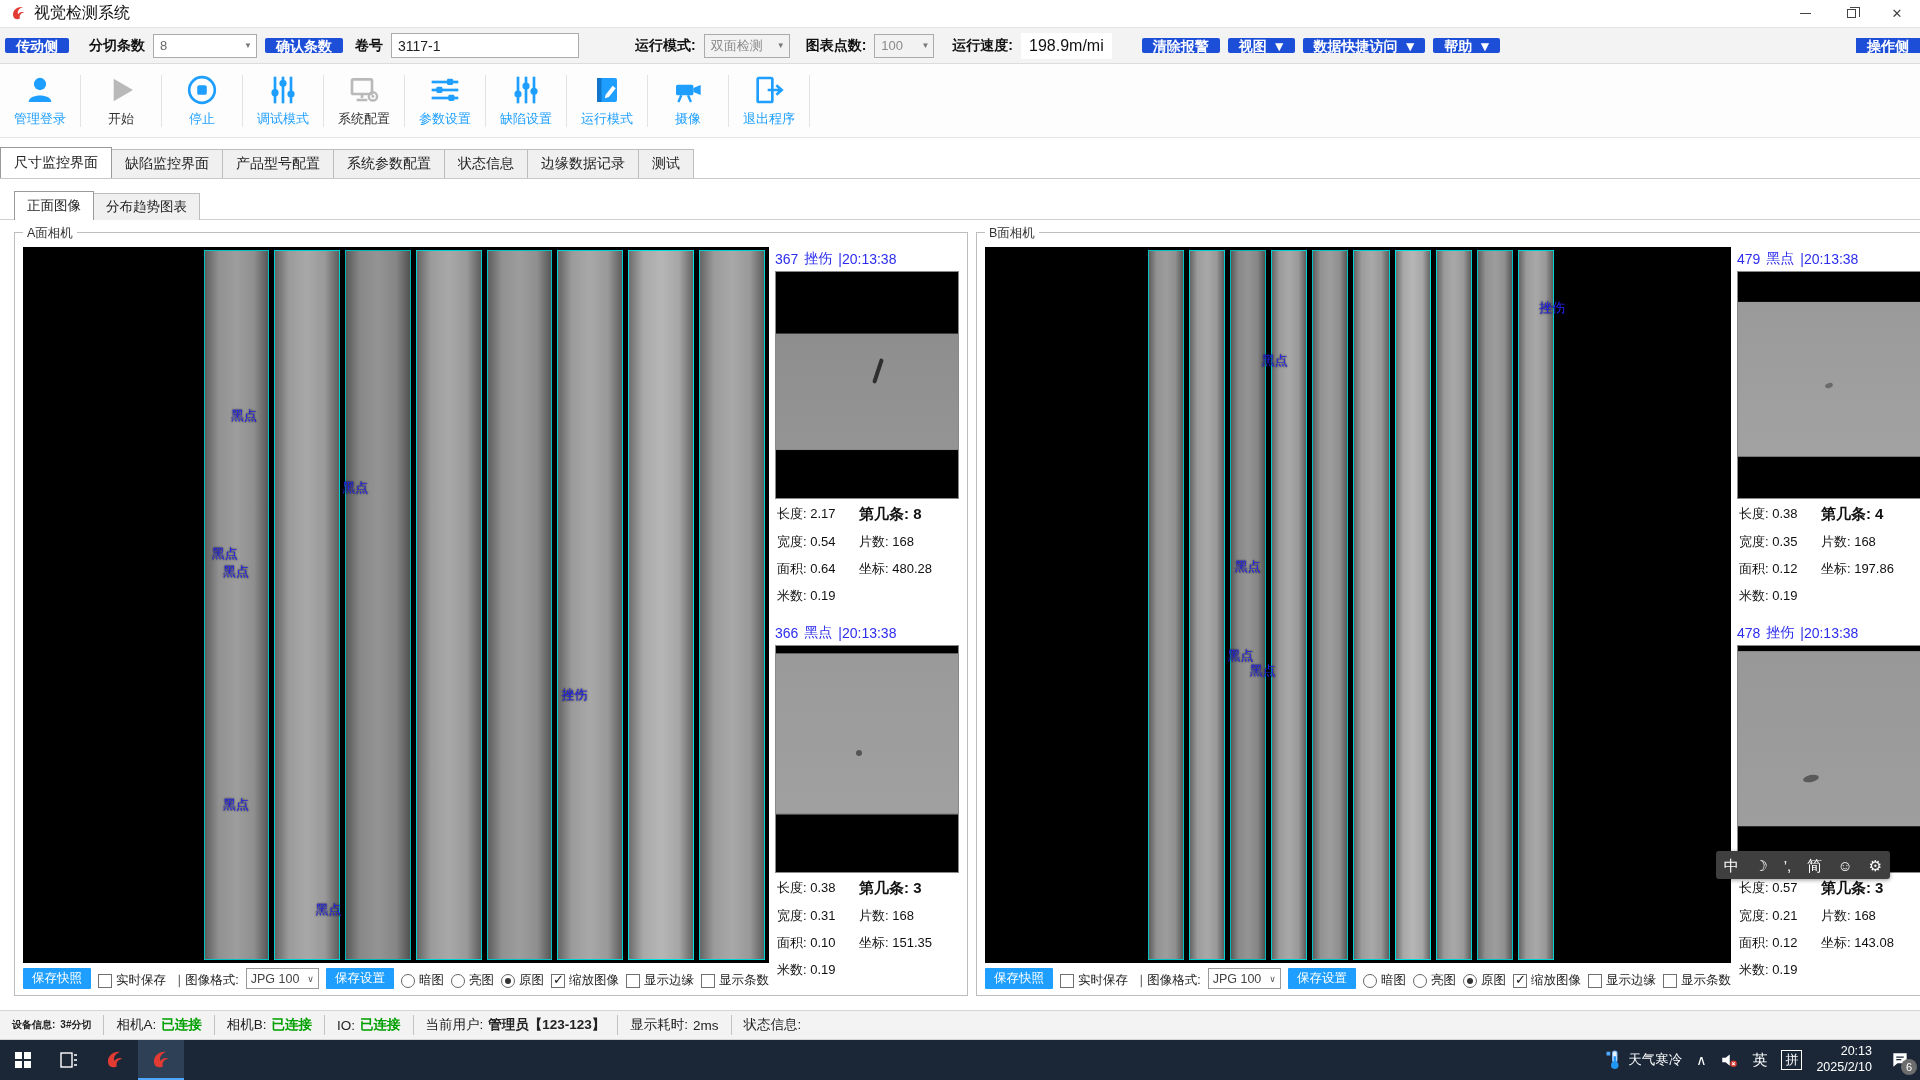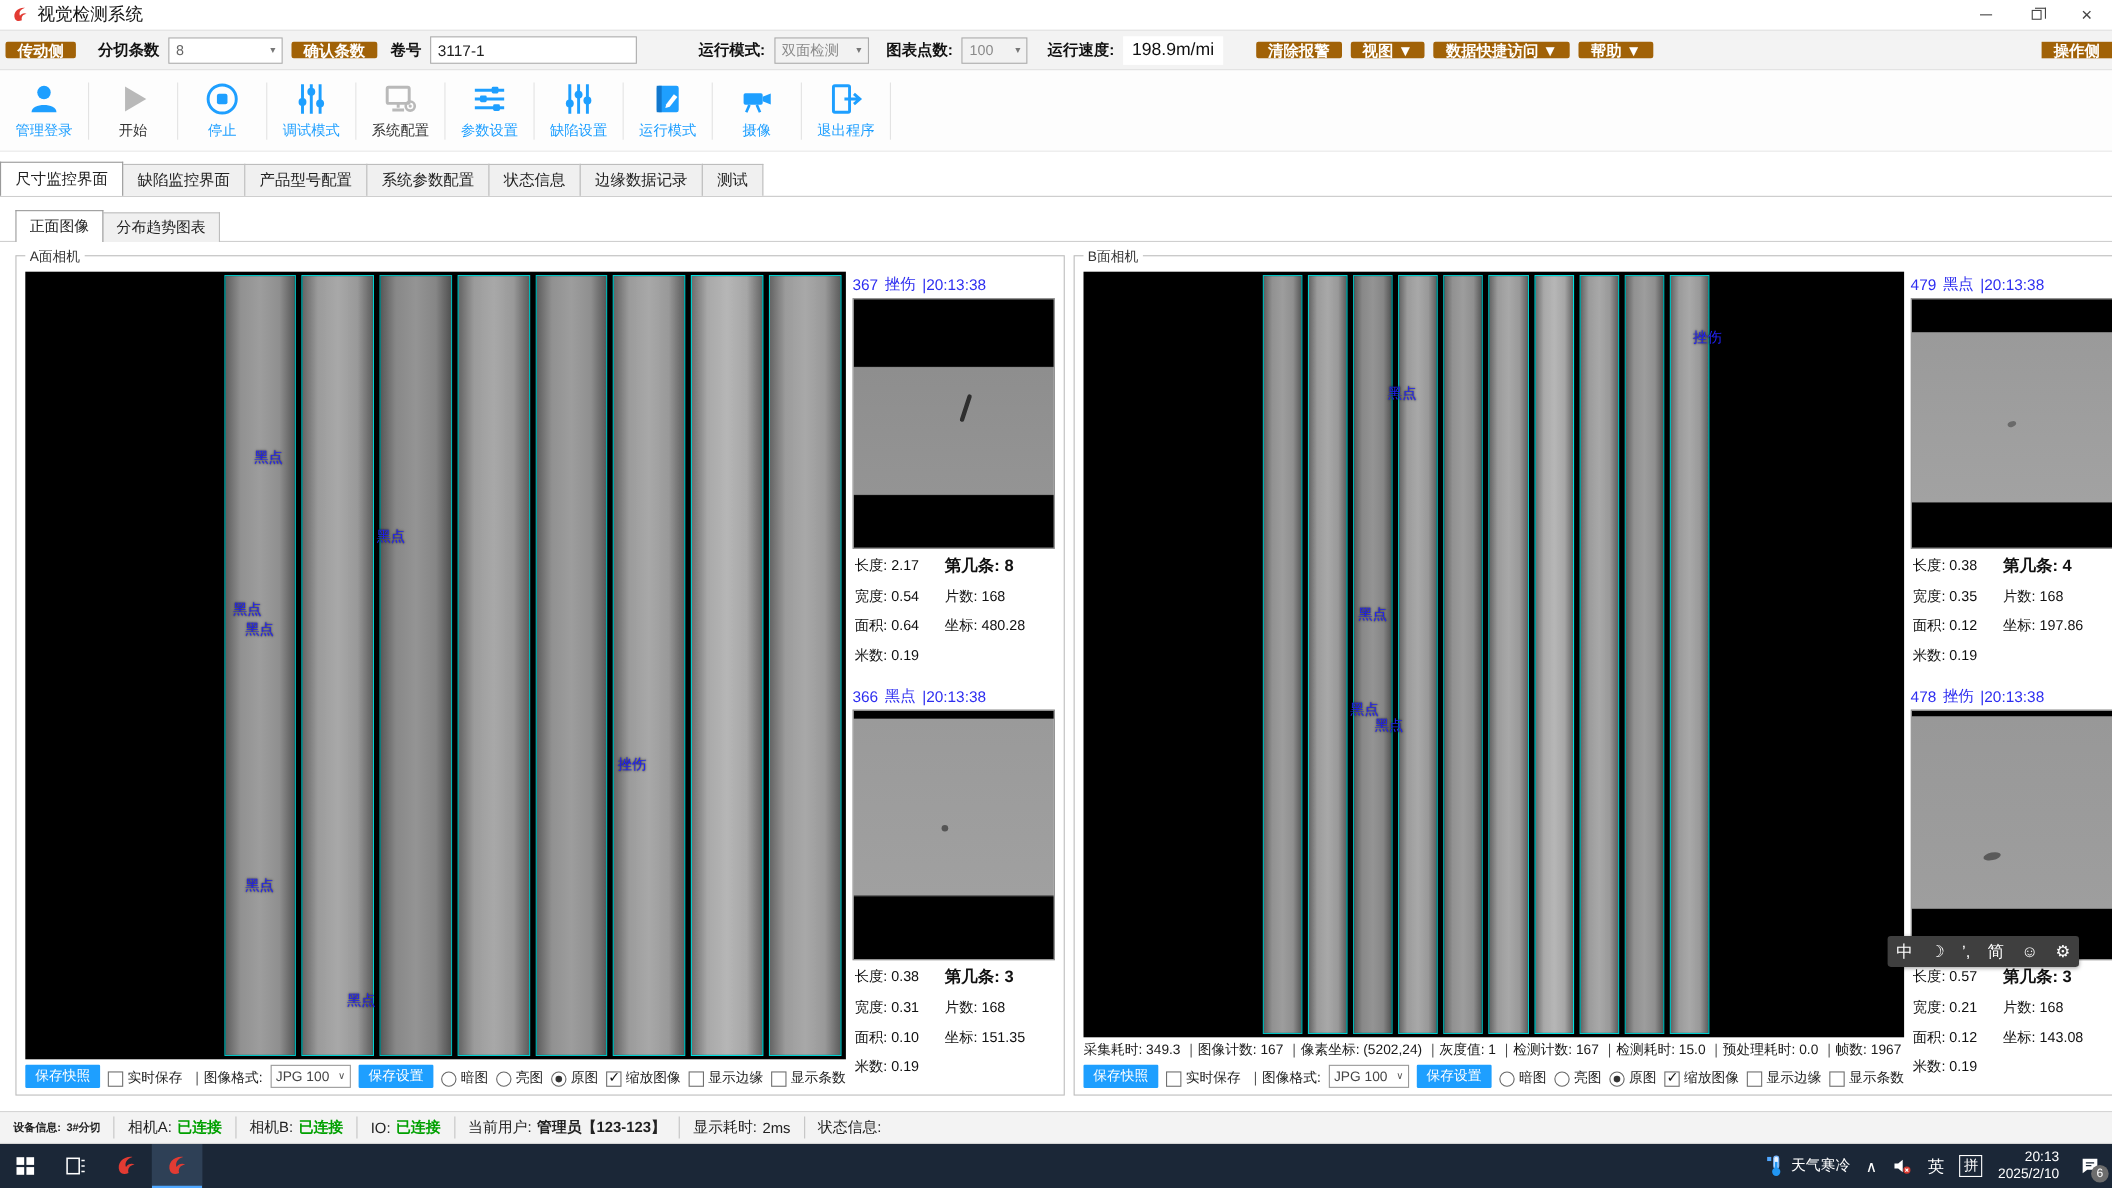--- a/index.html
+++ b/index.html
@@ -13,23 +13,23 @@
   .titlebar .title { font-size:16px; color:#111; }
   .win-btns { margin-left:auto; display:flex; height:100%; }
   .win-btn { width:46px; height:100%; display:flex; align-items:center; justify-content:center; color:#444; font-size:13px; }
   .glyph-min { width:11px; height:0; border-top:1px solid #444; display:inline-block; }
   .glyph-max { width:9px; height:9px; border:1px solid #444; display:inline-block; position:relative; }
   .glyph-max::before { content:""; position:absolute; left:2px; top:-3px; width:9px; height:9px; border:1px solid #444; border-left:none; border-bottom:none; }
 
   
   .controlbar { height:37px; background:#f3f3f3; border-top:1px solid #e2e2e2; border-bottom:1px solid #dcdcdc;
     display:flex; align-items:center; gap:8px; padding:0 0 0 5px; flex:0 0 auto; font-size:14px; }
-  .blue-btn { background:#a16207; color:#fff; border:none; font-weight:bold; font-size:14px;
+  .blue-btn { background:#1d4ed8; color:#fff; border:none; font-weight:bold; font-size:14px;
     height:15px; padding:0 11px; border-radius:2px; cursor:pointer; white-space:nowrap;
-    font-family:Liberation Sans, sans-serif; }
+    font-family:Liberation Mono, monospace; }
   .cb-label { font-weight:bold; color:#111; white-space:nowrap; }
   .combo { background:#fff; border:1px solid #ababab; height:24px; display:inline-flex; align-items:center;
     padding:0 4px 0 6px; font-size:13px; color:#666; position:relative; }
   .combo .arrow { margin-left:auto; color:#777; font-size:8px; padding-left:6px; }
   .combo.disabled { background:#f2f2f2; color:#8a8a8a; }
   .text-input { background:#fff; border:1px solid #ababab; height:25px; font-size:14px; color:#222; padding:0 6px;
     font-family:"Liberation Sans","DejaVu Sans",sans-serif; }
   .speed-box { background:#fff; height:26px; display:inline-flex; align-items:center; padding:0 8px; font-size:16px; color:#111; }
   .spacer { flex:1; }
 
@@ -406,21 +406,20 @@
               <div class="strip" style="margin-left: 5px;"></div>
             </div>
           <div>
               <span class="defect-label" style="left: 74.3%; top: 7.3%;">挫伤</span>
               <span class="defect-label" style="left: 37.1%; top: 14.6%;">黑点</span>
               <span class="defect-label" style="left: 33.5%; top: 43.5%;">黑点</span>
               <span class="defect-label" style="left: 32.5%; top: 55.9%;">黑点</span>
               <span class="defect-label" style="left: 35.5%; top: 58%;">黑点</span>
             </div>
         </div>
-        <div class="cam-stats">采集耗时: 349.3 ｜图像计数: 167 ｜像素坐标: (5202,24) ｜灰度值: 1 ｜检测计数: 167 ｜检测耗时: 15.0 ｜预处理耗时: 0.0 ｜帧数: 1967</div>
         <div class="save-row">
           <button class="small-btn">保存快照</button>
           <span class="opt">
               <span class="chk"></span>
               <span>实时保存</span>
             </span>
           <span>｜图像格式:</span>
           <span class="mini-combo">
               <span>JPG 100</span>
               <span style="font-size:9px;color:#555">∨</span>

